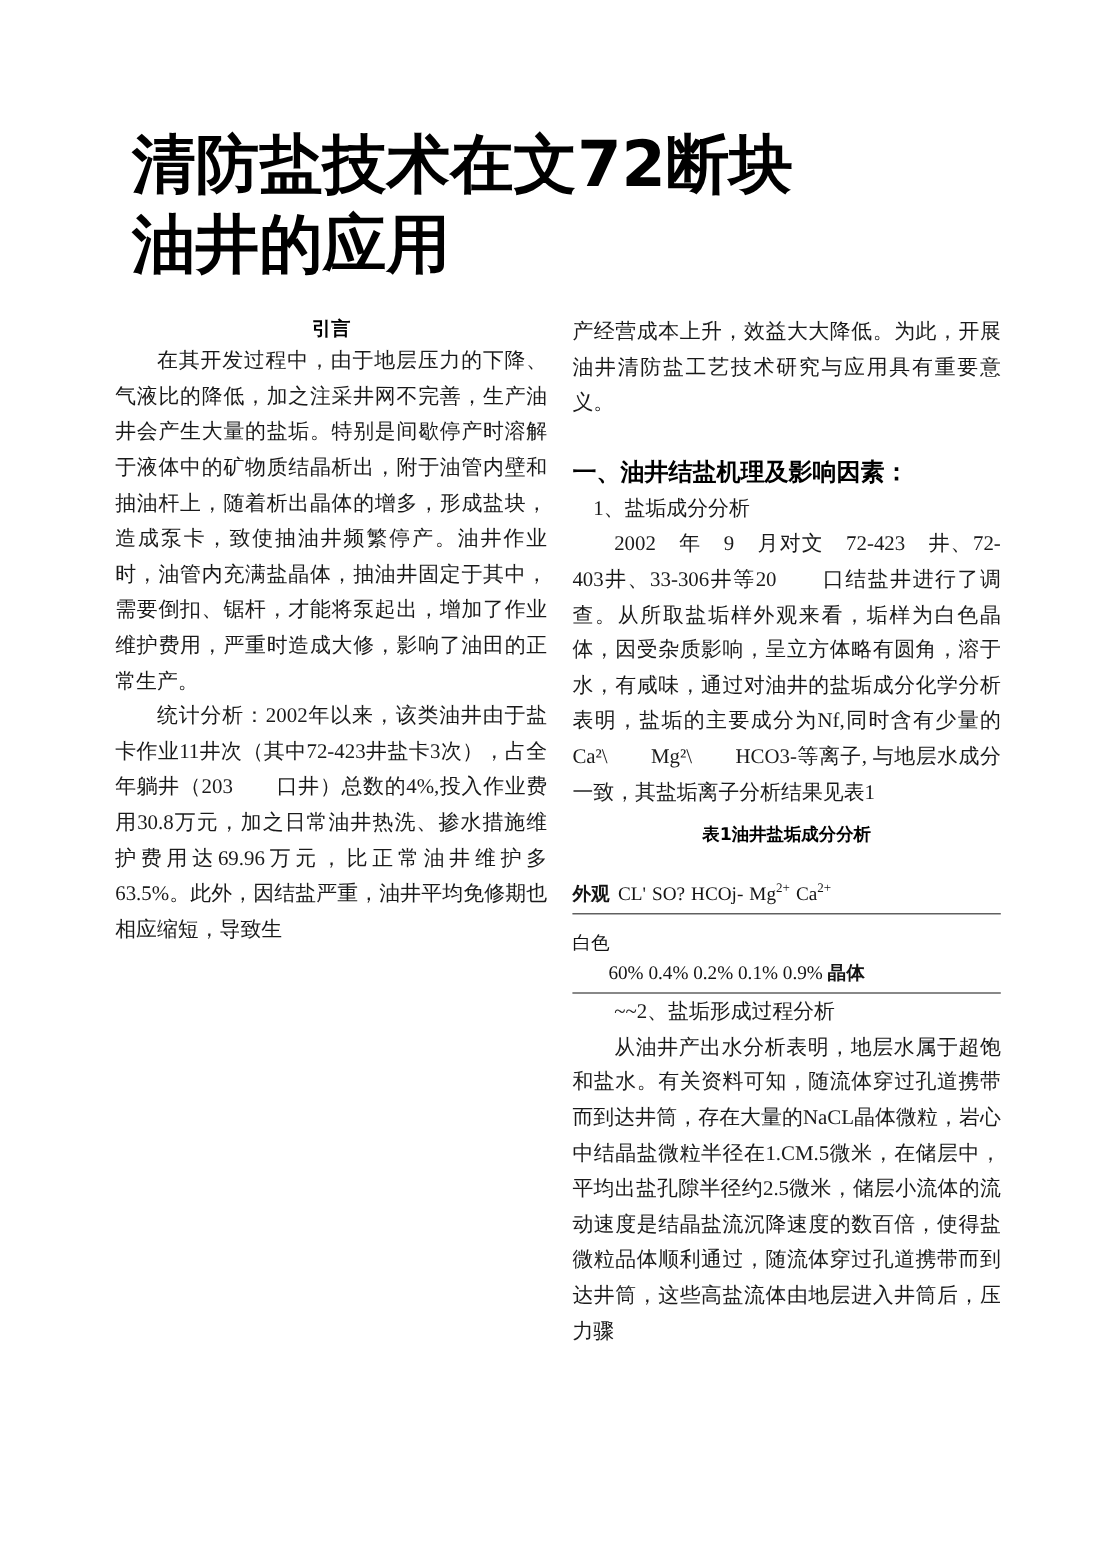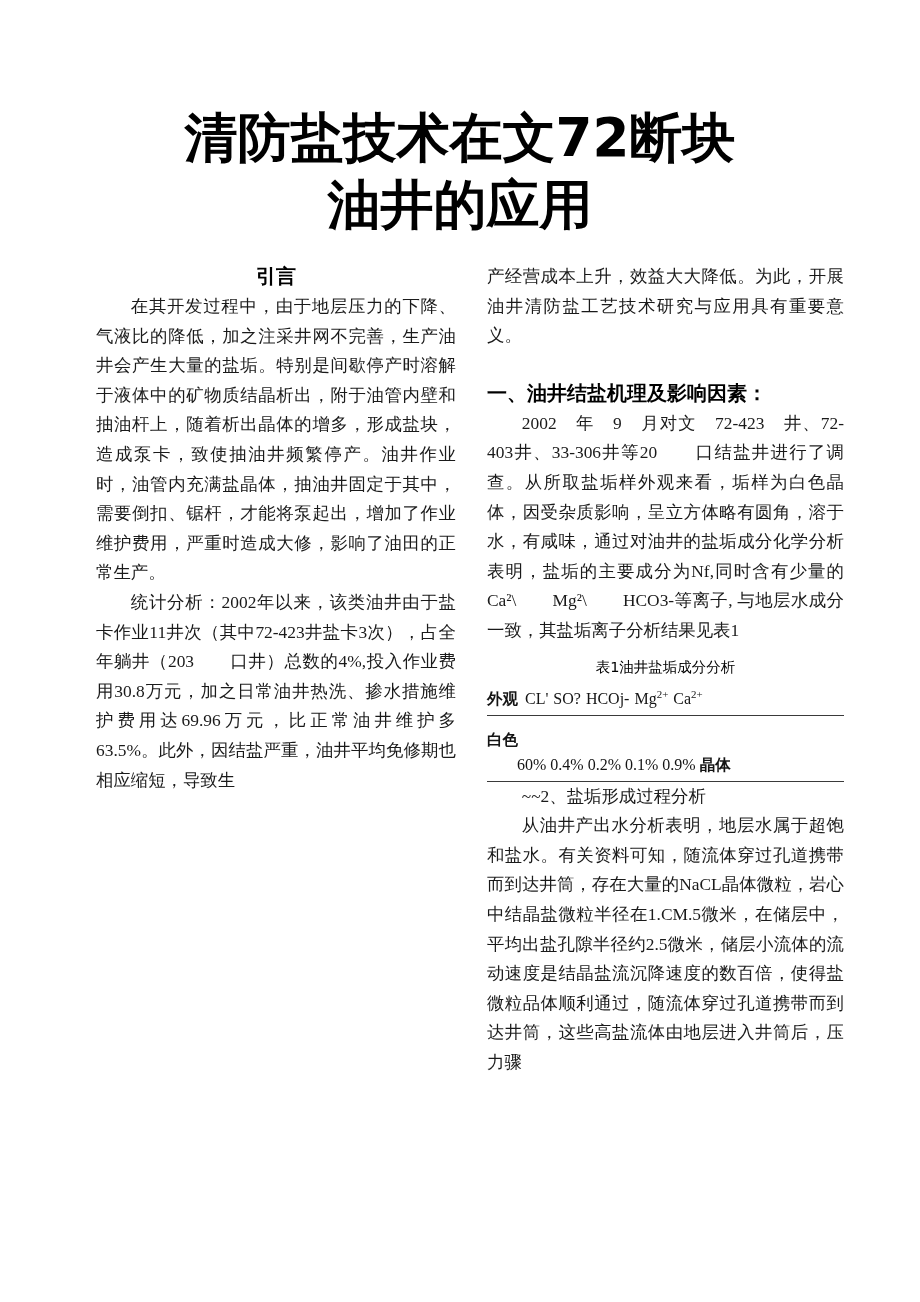--- a/index.html
+++ b/index.html
@@ -25,48 +25,47 @@
     height: 1302px;
     background: #ffffff;
   }
 
   
   .doc-title {
     position: absolute;
     left: 110px;
     top: 104px;
     width: 700px;
-    text-align: center;
     font-family: "DejaVu Sans", "Liberation Sans", sans-serif;
     font-weight: 700;
     font-size: 53px;
     line-height: 1.27;
     letter-spacing: 0px;
     color: #000000;
   }
 
   
   .columns {
     position: absolute;
     left: 0;
     top: 262px;
     width: 920px;
   }
   .col {
     position: absolute;
     top: 0;
   }
   .col-left  { left: 96px;  width: 360px; }
-  .col-right { left: 487px; width: 357px; }
+  .col-right { left: 477px; width: 357px; }
 
   .section-head {
     text-align: center;
     font-family: "DejaVu Sans", "Liberation Sans", sans-serif;
     font-weight: 700;
-    font-size: 20px;
+    font-size: 16px;
     line-height: 1.45;
     margin: 0 0 1px 0;
     color: #000;
   }
 
   p.body-text {
     margin: 0;
     font-size: 17.4px;
     line-height: 29.6px;
     text-align: justify;
@@ -88,24 +87,24 @@
   }
 
   
   .table-wrap {
     margin-top: 11px;
     width: 100%;
   }
   .table-caption {
     text-align: center;
     font-family: "DejaVu Sans", "Liberation Sans", sans-serif;
-    font-weight: 400;
+    font-weight: 700;
     font-size: 14.5px;
     line-height: 1.5;
-    margin-bottom: 9px;
+    margin-bottom: 27px;
     color: #000;
   }
   table.scale-table {
     width: 100%;
     border-collapse: collapse;
     font-size: 15px;
   }
   table.scale-table tr.head-row td {
     border-bottom: 1.2px solid #3a3a3a;
     padding: 0 0 5px 0;
@@ -125,21 +124,21 @@
     font-family: "Liberation Serif", "DejaVu Serif", serif;
     font-size: 16px;
   }
   .hdr-line { white-space: nowrap; }
   .hdr-line .cell-latin { margin-left: 7px; }
   .hdr-line .cell-latin + .cell-latin { margin-left: 5px; }
   sup { font-size: 0.68em; vertical-align: super; }
 
   .row-appearance {
     font-family: "DejaVu Sans", "Liberation Sans", sans-serif;
-    font-weight: 700;
+    font-weight: 400;
     font-size: 15.5px;
     display: block;
   }
   .row-values {
     display: block;
     margin-left: 30px;
     margin-top: 4px;
     font-family: "Liberation Serif", "DejaVu Serif", serif;
     font-size: 16px;
   }
@@ -173,20 +172,21 @@
       <div class="section-head">引言</div>
       <p class="body-text">在其开发过程中，由于地层压力的下降、气液比的降低，加之注采井网不完善，生产油井会产生大量的盐垢。特别是间歇停产时溶解于液体中的矿物质结晶析出，附于油管内壁和抽油杆上，随着析出晶体的增多，形成盐块，造成泵卡，致使抽油井频繁停产。油井作业时，油管内充满盐晶体，抽油井固定于其中，需要倒扣、锯杆，才能将泵起出，增加了作业维护费用，严重时造成大修，影响了油田的正常生产。</p>
       <p class="body-text">统计分析：2002年以来，该类油井由于盐卡作业11井次（其中72-423井盐卡3次），占全年躺井（203　　口井）总数的4%,投入作业费用30.8万元，加之日常油井热洗、掺水措施维护费用达69.96万元，比正常油井维护多63.5%。此外，因结盐严重，油井平均免修期也相应缩短，导致生</p>
     </div>
 
     <div class="col col-right">
       <p class="body-text no-indent">产经营成本上升，效益大大降低。为此，开展油井清防盐工艺技术研究与应用具有重要意义。</p>
 
       <h2 class="num-head">一、油井结盐机理及影响因素：</h2>
 
+      <p class="body-text indent-1">1、盐垢成分分析</p>
 
       <p class="body-text">2002　年　9　月对文　72-423　井、72-403井、33-306井等20　　口结盐井进行了调查。从所取盐垢样外观来看，垢样为白色晶体，因受杂质影响，呈立方体略有圆角，溶于水，有咸味，通过对油井的盐垢成分化学分析表明，盐垢的主要成分为Nf,同时含有少量的Ca²\　　Mg²\　　HCO3-等离子, 与地层水成分一致，其盐垢离子分析结果见表1</p>
 
       <div class="table-wrap">
         <div class="table-caption">表1油井盐垢成分分析</div>
 
         <table class="scale-table">
           <tbody>
             <tr class="head-row">
               <td>

